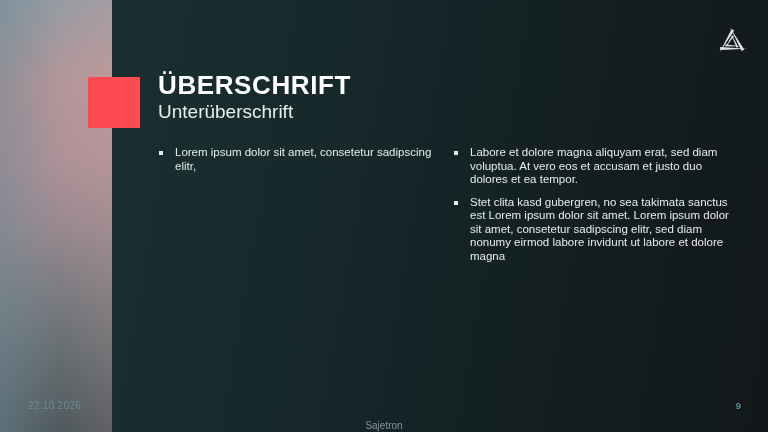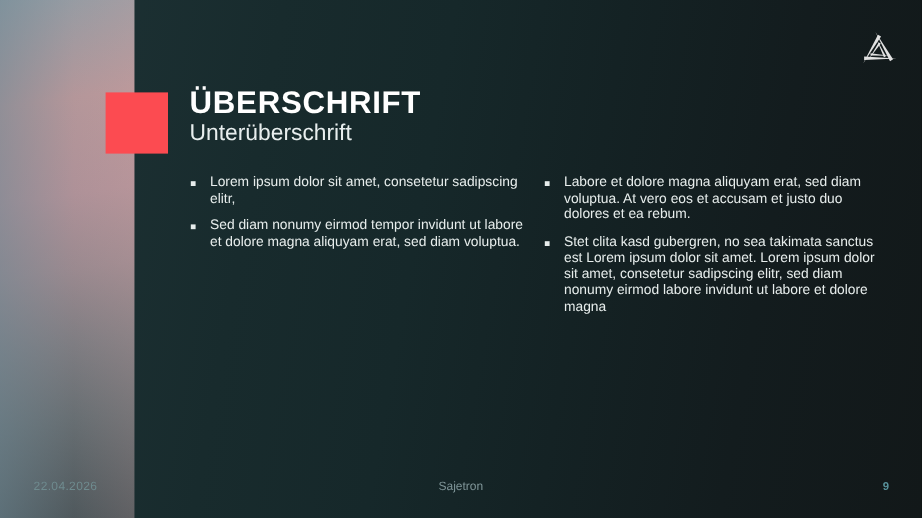--- a/index.html
+++ b/index.html
@@ -95,20 +95,21 @@
   }
   .footer-date {
     position: absolute; left: 28px;
     color: #6f8b8f;
     letter-spacing: 0.3px;
   }
   .footer-center {
     position: absolute; left: 0; right: 0;
     text-align: center;
     color: #7f9598;
+    margin-top: 20px;
   }
   .footer-page {
     position: absolute; right: 27px;
     color: #579099;
     font-weight: 700;
     font-size: 9.5px;
   }
 </style>
 </head>
 <body>
@@ -131,27 +132,26 @@
   </svg>
 
   <div class="header">
     <div class="title">ÜBERSCHRIFT</div>
     <div class="subtitle">Unterüberschrift</div>
   </div>
 
   <div class="columns">
     <ul class="col">
       <li class="bullet-item">Lorem ipsum dolor sit amet, consetetur sadipscing elitr,</li>
-      <li class="bullet-item">Sed diam nonumy eirmod tempor invidunt ut labore et dolore magna aliquyam erat, sed diam voluptua.</li>
     </ul>
     <ul class="col">
-      <li class="bullet-item">Labore et dolore magna aliquyam erat, sed diam voluptua. At vero eos et accusam et justo duo dolores et ea rebum.</li>
+      <li class="bullet-item">Labore et dolore magna aliquyam erat, sed diam voluptua. At vero eos et accusam et justo duo dolores et ea tempor.</li>
       <li class="bullet-item">Stet clita kasd gubergren, no sea takimata sanctus est Lorem ipsum dolor sit amet. Lorem ipsum dolor sit amet, consetetur sadipscing elitr, sed diam nonumy eirmod labore invidunt ut labore et dolore magna</li>
     </ul>
   </div>
 
   <div class="footer">
-    <span class="footer-date">22.04.2026</span>
+    <span class="footer-date">22.10.2026</span>
     <span class="footer-center">Sajetron</span>
     <span class="footer-page">9</span>
   </div>
 
 </div>
 
 </body></html>

